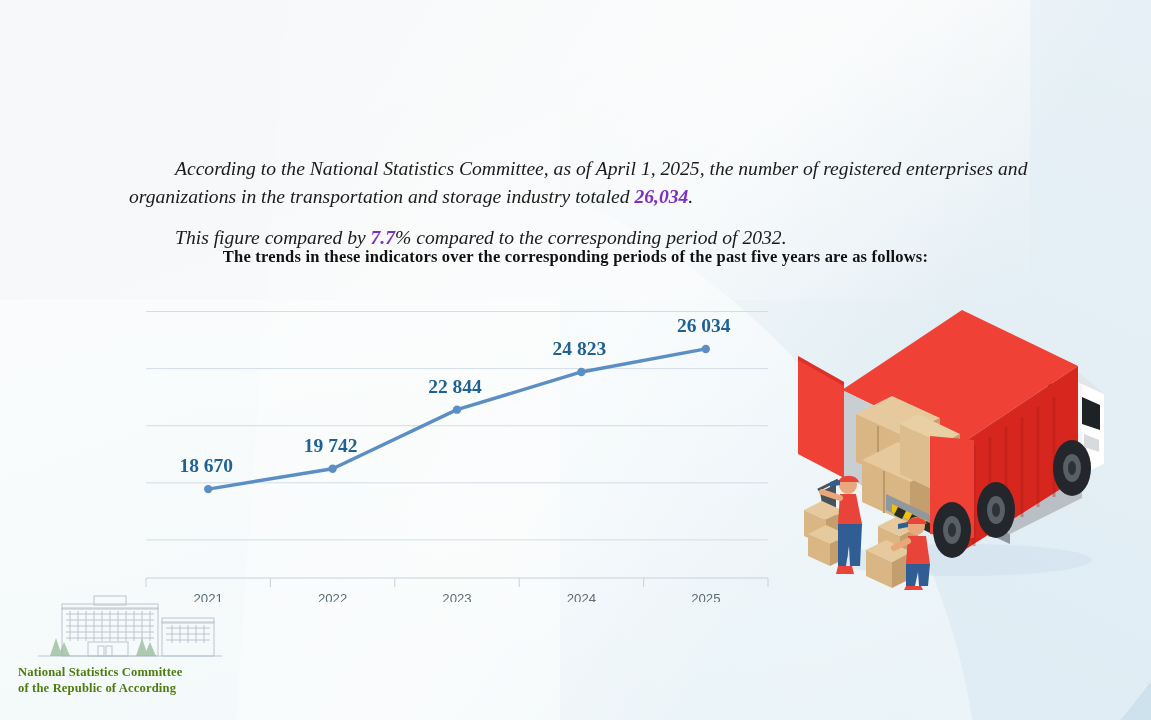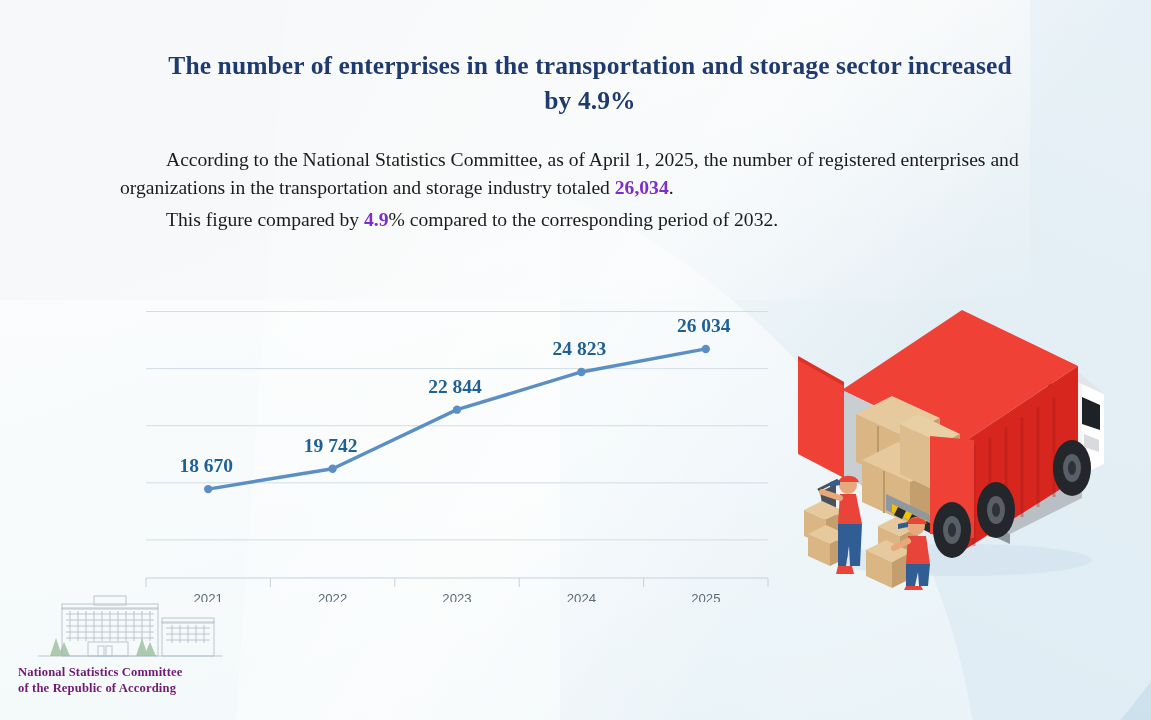--- a/index.html
+++ b/index.html
@@ -78,21 +78,21 @@
   }
 
   
   .para{
     position:absolute;left:116px;top:142px;width:935px;
     color:#1b1b1b;
     font-size:19.6px;
     line-height:28px;
     text-align:left;
   }
-  .para p{margin:4px;}
+  .para p{margin:13px;font-style:italic;}
   .para .indent{text-indent:46px;}
   .hl{color:#7d2fc4;font-weight:bold;}
 
   
   .subtitle{
     position:absolute;left:0;top:247px;width:1151px;
     text-align:center;
     color:#111111;
     font-size:16.5px;
     font-weight:bold;
@@ -129,48 +129,48 @@
   }
   .truck svg{display:block;}
 
   
   .footer{
     position:absolute;left:18px;top:592px;width:220px;height:112px;
   }
   .footer .bldg{position:absolute;left:14px;top:0;}
   .footer .ftext{
     position:absolute;left:0;top:72px;width:220px;
-    color:#701a75;
+    color:#4d7c0f;
     font-size:12.6px;
     font-weight:bold;
     line-height:16px;
     letter-spacing:.15px;
   }
 </style>
 </head>
 <body>
 
 <div id="stage">
 
   <div class="bg-base"></div>
   <div class="bg-band"></div>
   <div class="bg-band2"></div>
   <div class="bg-wash-left"></div>
   <div class="bg-band3"></div>
   <div class="bg-top-white"></div>
   <div class="bg-sheen"></div>
 
 
-  <div class="title">The number of enterprises in the transportation and storage sector increased by 4.9%</div>
 
   <div class="para">
     <p class="indent"><span>According to the National Statistics Committee, as of April 1, 2025, the number of registered enterprises and organizations in the transportation and storage industry totaled </span><span class="hl">26,034</span><span>.</span></p>
-    <p class="indent"><span>This figure compared by </span><span class="hl">4.9</span><span>% compared to the corresponding period of 2032.</span></p>
+    <p class="indent"><span>This figure compared by </span><span class="hl">7.7</span><span>% compared to the corresponding period of 2032.</span></p>
   </div>
 
+  <div class="subtitle">The trends in these indicators over the corresponding periods of the past five years are as follows:</div>
 
   <div class="chart-wrap">
     <svg width="640" height="310" viewBox="0 0 640 310">
       <g id="gridlines">
           <line class="gridline" x1="6" x2="628" y1="19.51724137931035" y2="19.51724137931035"></line>
           <line class="gridline" x1="6" x2="628" y1="76.62068965517241" y2="76.62068965517241"></line>
           <line class="gridline" x1="6" x2="628" y1="133.72413793103448" y2="133.72413793103448"></line>
           <line class="gridline" x1="6" x2="628" y1="190.82758620689654" y2="190.82758620689654"></line>
           <line class="gridline" x1="6" x2="628" y1="247.9310344827586" y2="247.9310344827586"></line>
         </g>

